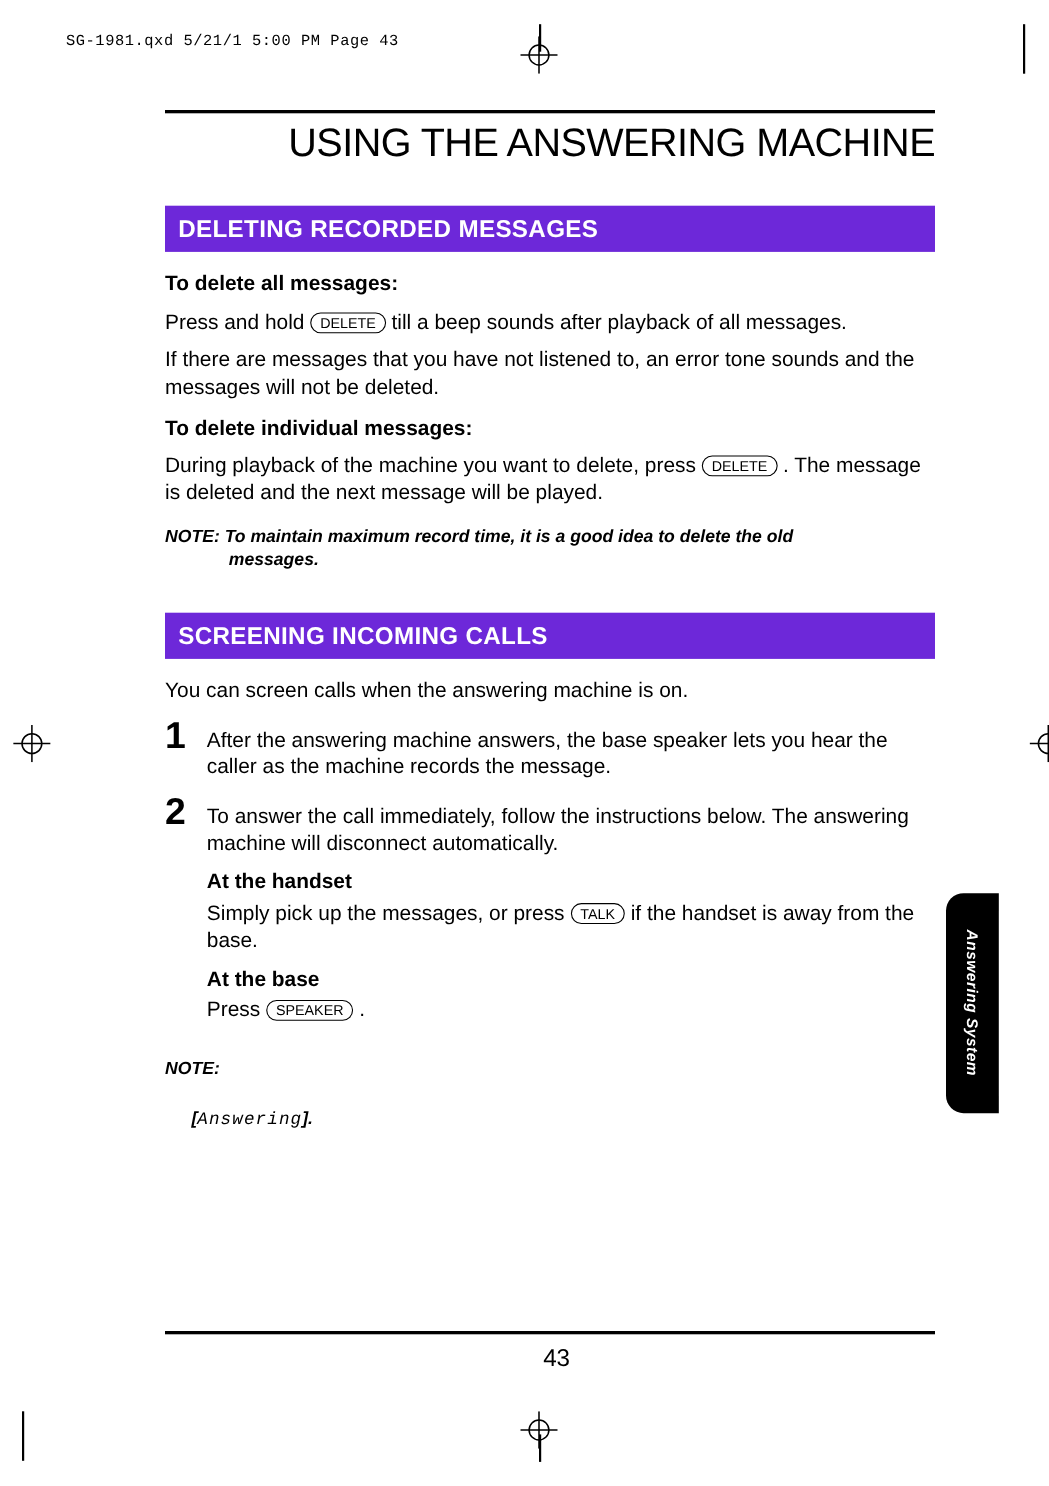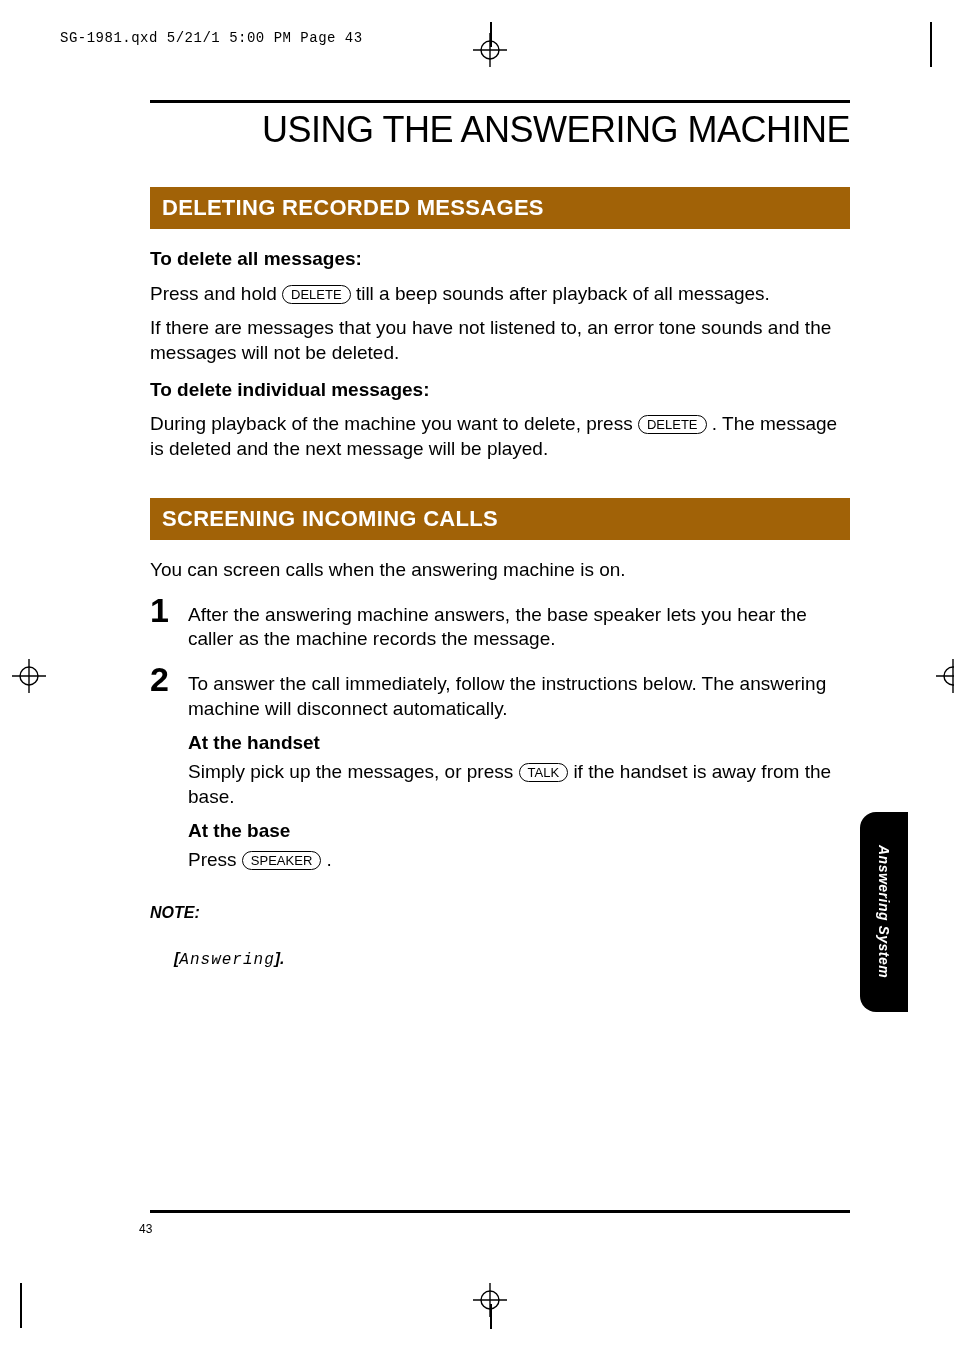--- a/index.html
+++ b/index.html
@@ -21,21 +21,21 @@
   .reg-left { top: 659px; left: 12px; }
   .reg-right { top: 659px; left: 936px; }
   .reg-bottom { top: 1283px; left: 473px; }
 
   
   .content { position: absolute; top: 100px; left: 150px; width: 700px; }
 
   .title-rule { height: 3px; background: #000; margin-bottom: 6px; }
   .page-title { font-size: 36px; font-weight: normal; font-stretch: condensed; letter-spacing: -0.5px; text-align: right; font-family: "Arial Narrow", Arial, sans-serif; }
 
-  .section-bar { background: #a16207; color: #fff; font-weight: bold; font-size: 22px; padding: 8px 12px; margin-top: 36px; margin-bottom: 18px; font-family: "Arial Narrow", Arial, sans-serif; letter-spacing: 0.3px; }
+  .section-bar { background: #6d28d9; color: #fff; font-weight: bold; font-size: 22px; padding: 8px 12px; margin-top: 36px; margin-bottom: 18px; font-family: "Arial Narrow", Arial, sans-serif; letter-spacing: 0.3px; }
 
   .body { font-size: 19px; line-height: 1.3; }
   .body p { margin-bottom: 10px; }
   .bold { font-weight: bold; }
 
   .keycap { display: inline-block; border: 1.6px solid #000; border-radius: 11px; padding: 0 8px; font-size: 13px; line-height: 17px; vertical-align: 1px; font-family: Arial, sans-serif; }
 
   .note { font-size: 16px; font-style: italic; font-weight: bold; margin-top: 16px; line-height: 1.35; }
   .note-indent { padding-left: 58px; display: block; }
 
@@ -51,21 +51,21 @@
   .note2 .lbl { font-weight: bold; }
   .note2 .line2 { padding-left: 24px; display: block; font-weight: bold; }
   .lcd { font-family: "Courier New", monospace; font-style: italic; font-weight: normal; letter-spacing: 1px; }
 
   
   .sidetab { position: absolute; top: 812px; left: 860px; width: 48px; height: 200px; background: #000; border-top-left-radius: 16px; border-bottom-left-radius: 16px; display: flex; align-items: center; justify-content: center; }
   .sidetab span { color: #fff; font-weight: bold; font-style: italic; font-size: 14px; writing-mode: vertical-rl; letter-spacing: 0.5px; font-family: Arial, sans-serif; }
 
   
   .foot-rule { position: absolute; top: 1210px; left: 150px; width: 700px; height: 3px; background: #000; }
-  .page-num { position: absolute; top: 1222px; left: 139px; width: 700px; text-align: left; font-size: 12px; }
+  .page-num { position: absolute; top: 1222px; left: 156px; width: 700px; text-align: center; font-size: 22px; }
 </style>
 </head>
 <body>
 
 <div class="page">
 
   <div class="prepress-header">SG-1981.qxd  5/21/1 5:00 PM  Page 43</div>
 
   <div class="rule-h-top"></div>
   <div class="rule-v-top-right"></div>
@@ -117,20 +117,24 @@
       </p>
       <p>If there are messages that you have not listened to, an error tone sounds and the messages will not be deleted.</p>
 
       <p class="bold" style="margin-top:12px;">To delete individual messages:</p>
       <p>
         <span>During playback of the machine you want to delete, press </span>
         <span class="keycap">DELETE</span>
         <span> . The message is deleted and the next message will be played.</span>
       </p>
 
+      <div class="note">
+        <span>NOTE: </span><span>To maintain maximum record time, it is a good idea to delete the old</span>
+        <span class="note-indent">messages.</span>
+      </div>
     </div>
 
     <div class="section-bar">SCREENING INCOMING CALLS</div>
 
     <div class="body">
       <p>You can screen calls when the answering machine is on.</p>
 
       <div class="step">
         <div class="step-num">1</div>
         <div class="step-text">After the answering machine answers, the base speaker lets you hear the caller as the machine records the message.</div>

